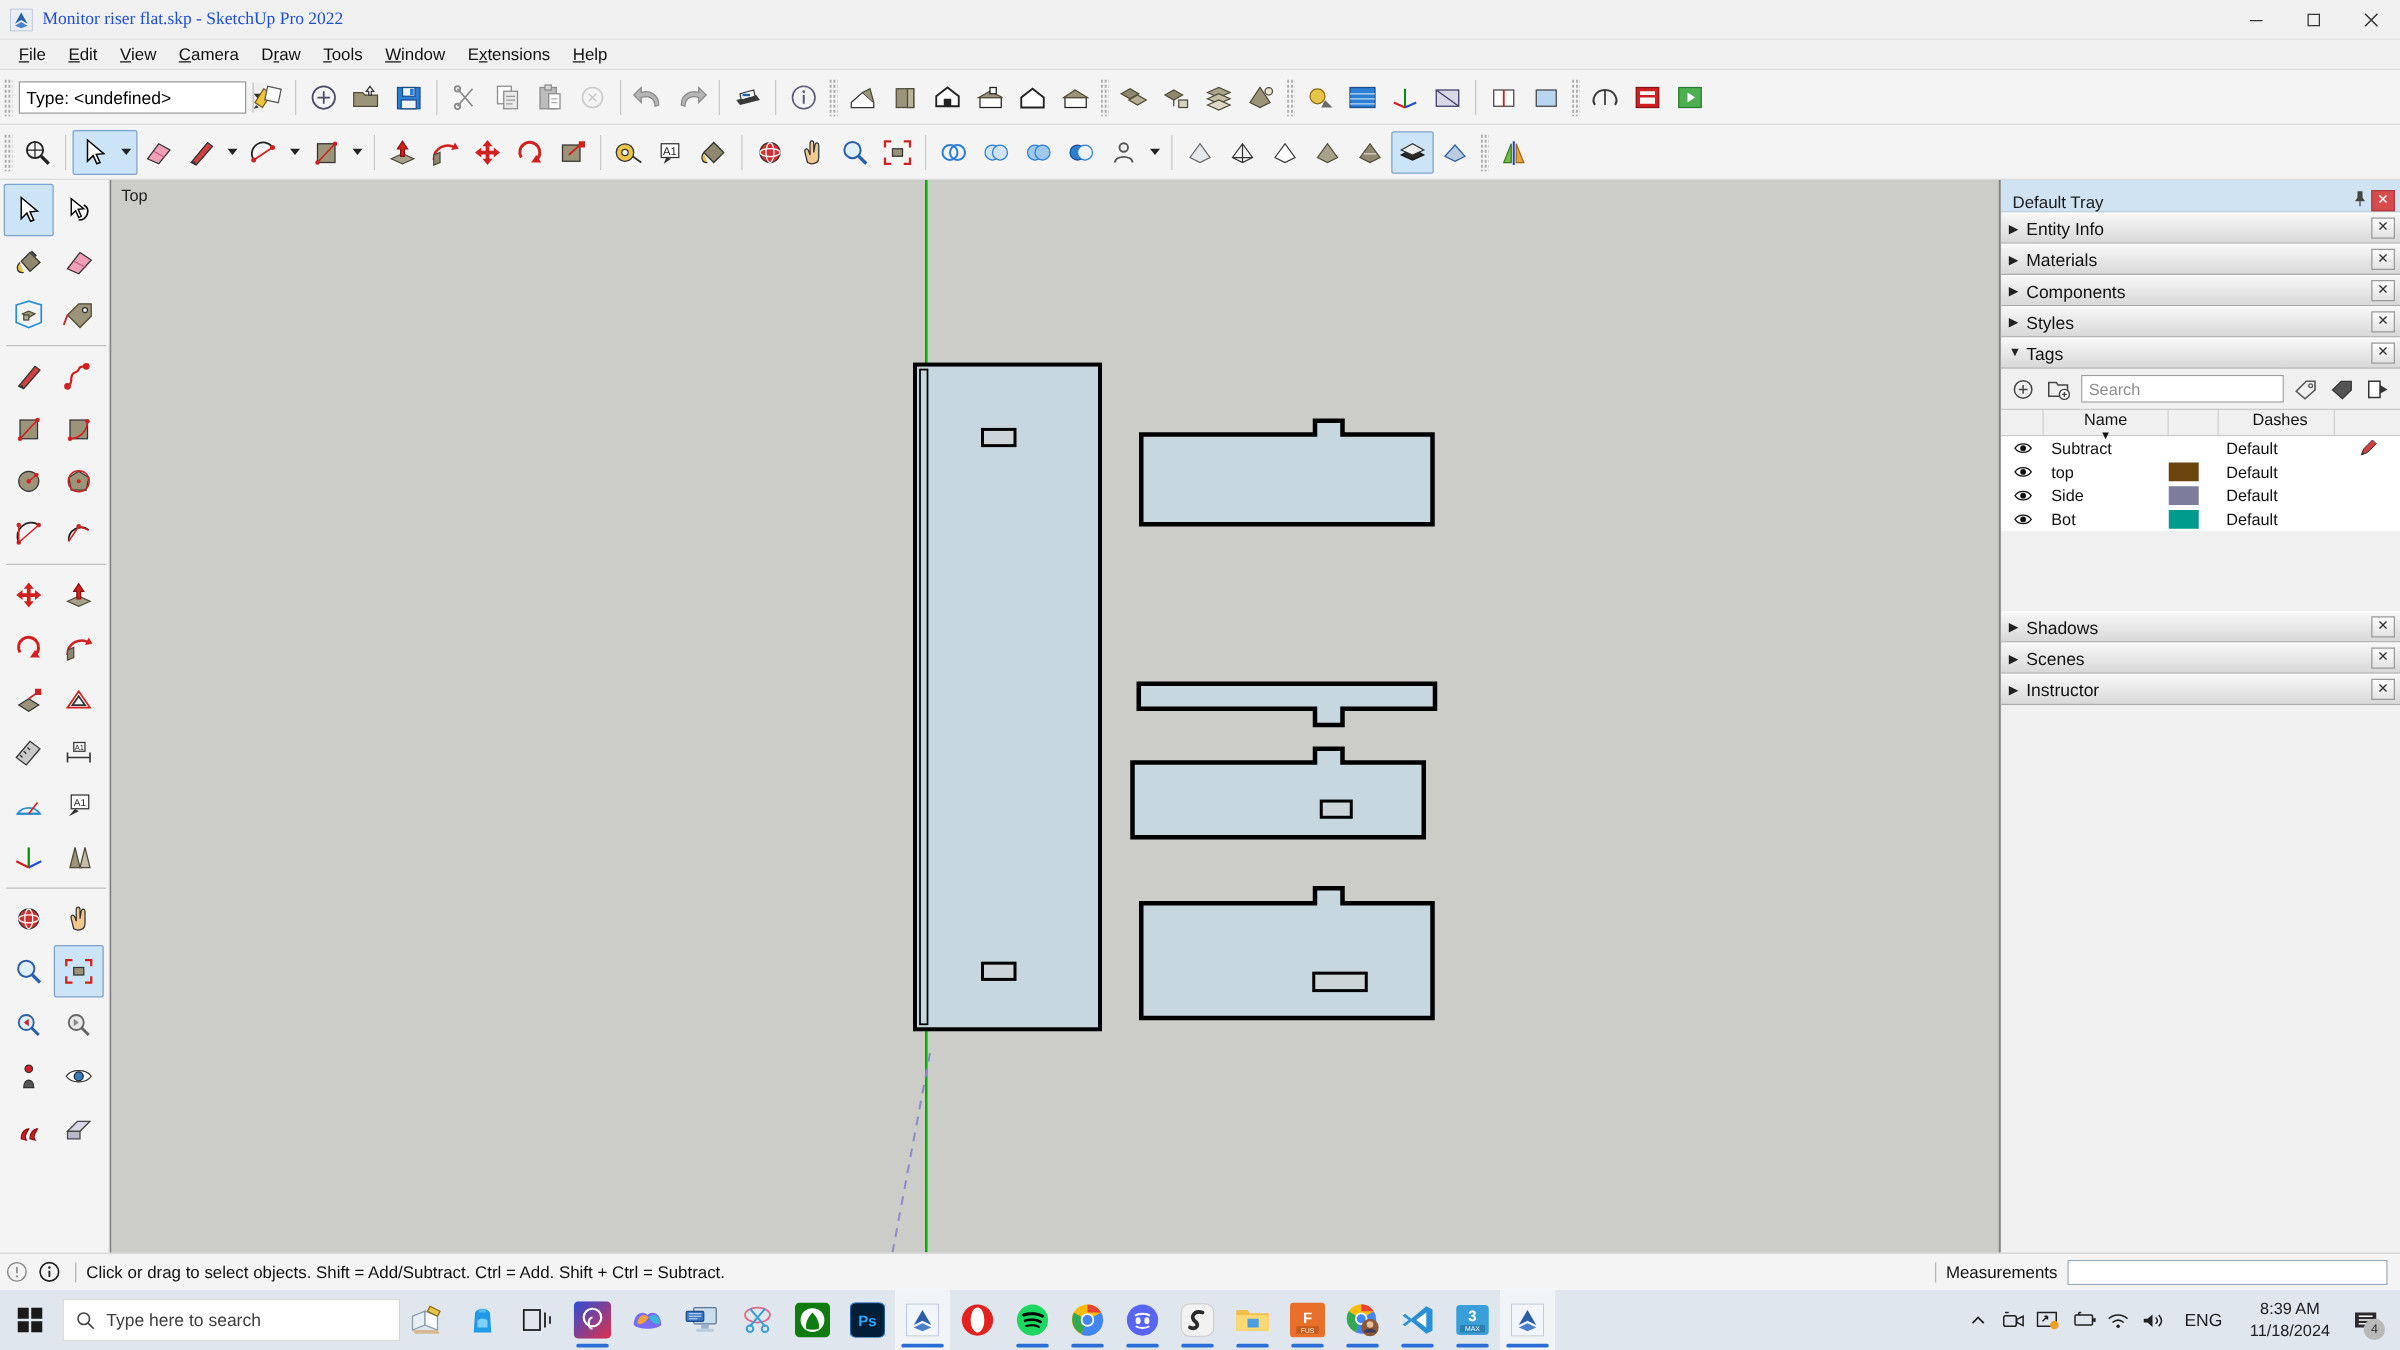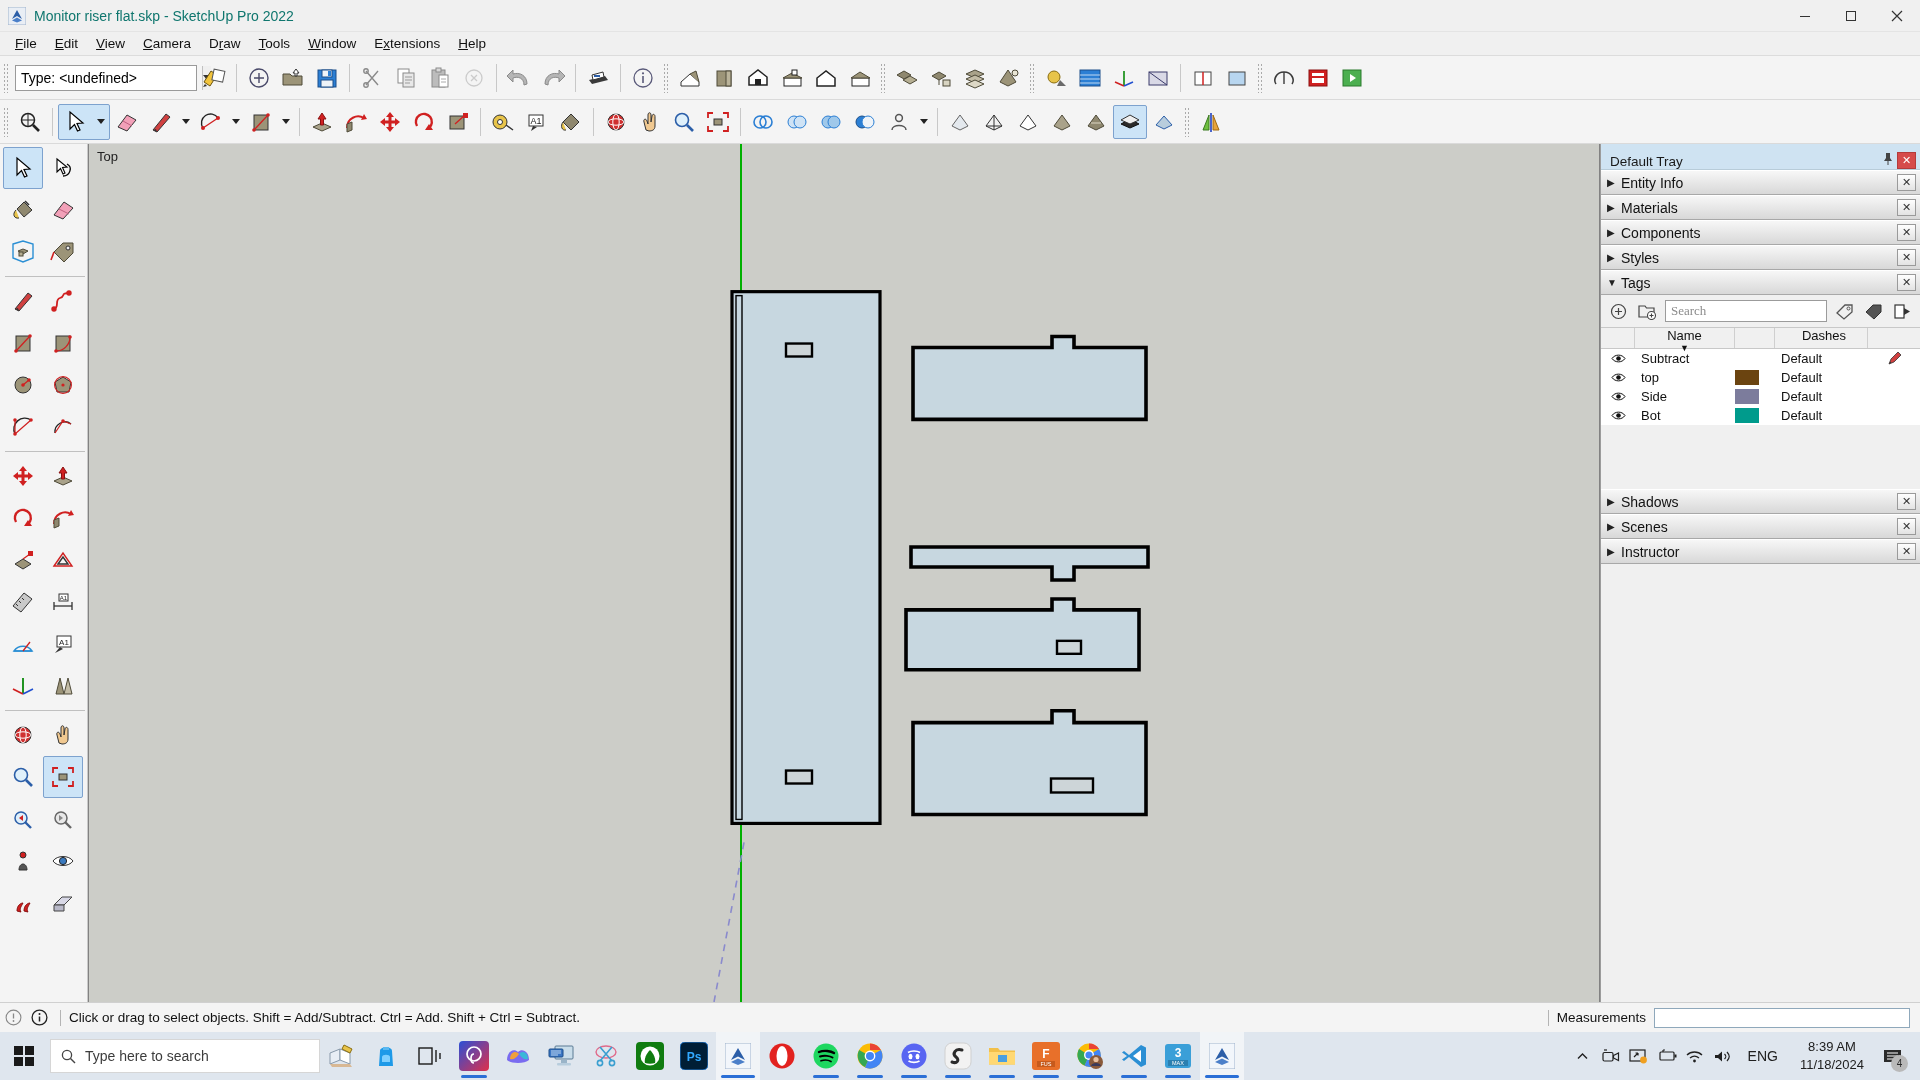--- a/index.html
+++ b/index.html
@@ -12,21 +12,21 @@
     -webkit-font-smoothing: antialiased;
   }
   #app { position: relative; width: 1920px; height: 1080px; display: flex; flex-direction: column; }
 
   
   .titlebar {
     height: 32px; background: #f0f0f0; display: flex; align-items: center;
     border-bottom: 1px solid #e4e4e4; flex: none;
   }
   .tb-icon { width: 18px; height: 18px; margin-left: 8px; margin-right: 8px; flex: none; }
-  .tb-title { font-size: 14px; color: #0f766e; }
+  .tb-title { font-size: 14px; color: #1d4ed8; font-family: Liberation Serif, serif; }
   .tb-spacer { flex: 1; }
   .winbtn {
     width: 46px; height: 32px; display: flex; align-items: center; justify-content: center;
     color: #333; font-size: 14px;
   }
 
   
   .menubar {
     height: 24px; background: #f0f0f0; display: flex; align-items: center;
     padding-left: 6px; flex: none; border-bottom: 1px solid #dcdcdc;
@@ -144,21 +144,21 @@
 
   .tags-body { background: #f0f0f0; flex: none; }
   .tags-tools { height: 32px; display: flex; align-items: center; padding: 0 6px; gap: 6px; }
   .ticon { width: 23px; height: 23px; display: flex; align-items: center; justify-content: center; }
   .search {
     flex: 1; height: 22px; border: 1px solid #9b9b9b; background: #fff;
     display: flex; align-items: center;
   }
   .search input {
     border: none; outline: none; width: 100%; height: 100%; padding-left: 5px;
-    font-family: Liberation Serif, serif; font-size: 13px; color: #a21caf;
+    font-family: Liberation Sans, sans-serif; font-size: 13px; color: #a21caf;
   }
   .search input::placeholder { color: #8c8c8c; }
   .tags-head {
     height: 22px; display: flex; align-items: center; background: #f0f0f0;
     border-top: 1px solid #c8c8c8; border-bottom: 1px solid #c8c8c8;
     font-size: 13px; color: #111;
   }
   .th { height: 100%; display: flex; align-items: center; padding-left: 6px; border-right: 1px solid #cfcfcf; flex-direction: column; }
   .th.c-eye { width: 34px; }
   .th.c-name { width: 100px; justify-content: space-between; padding-right: 6px; }

